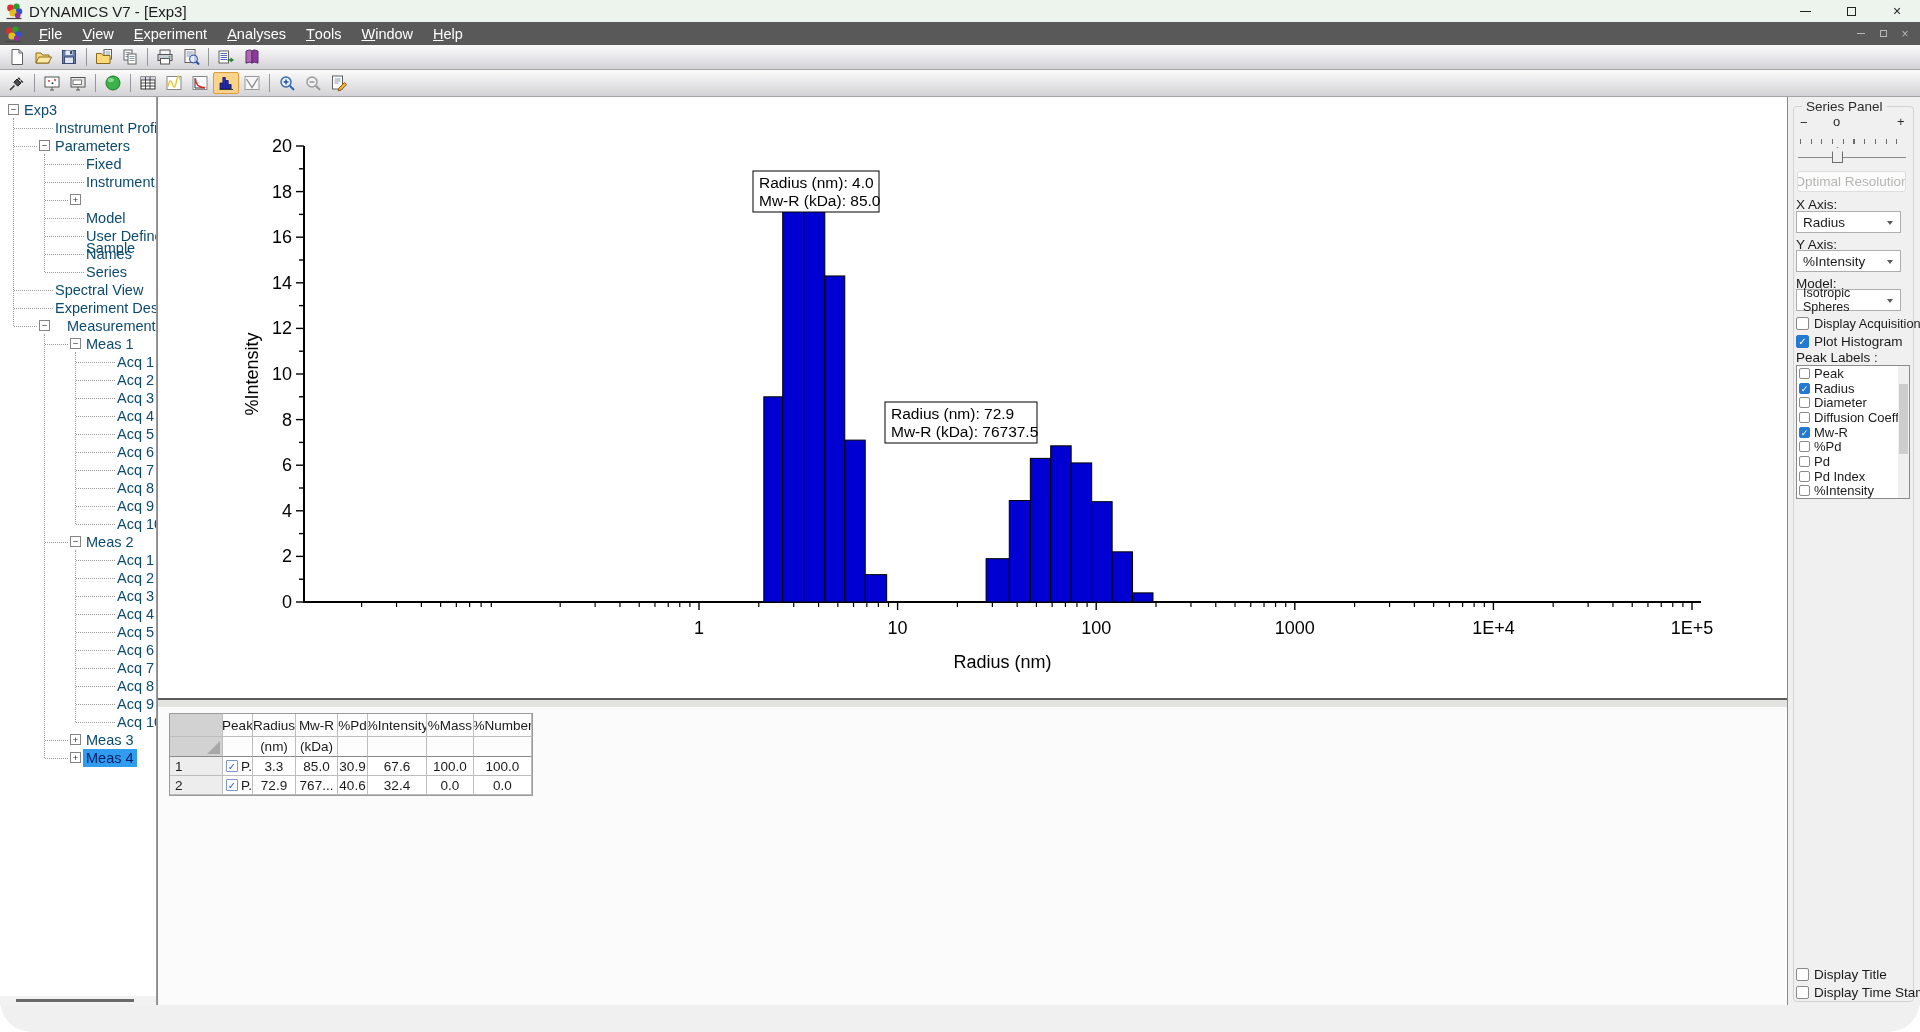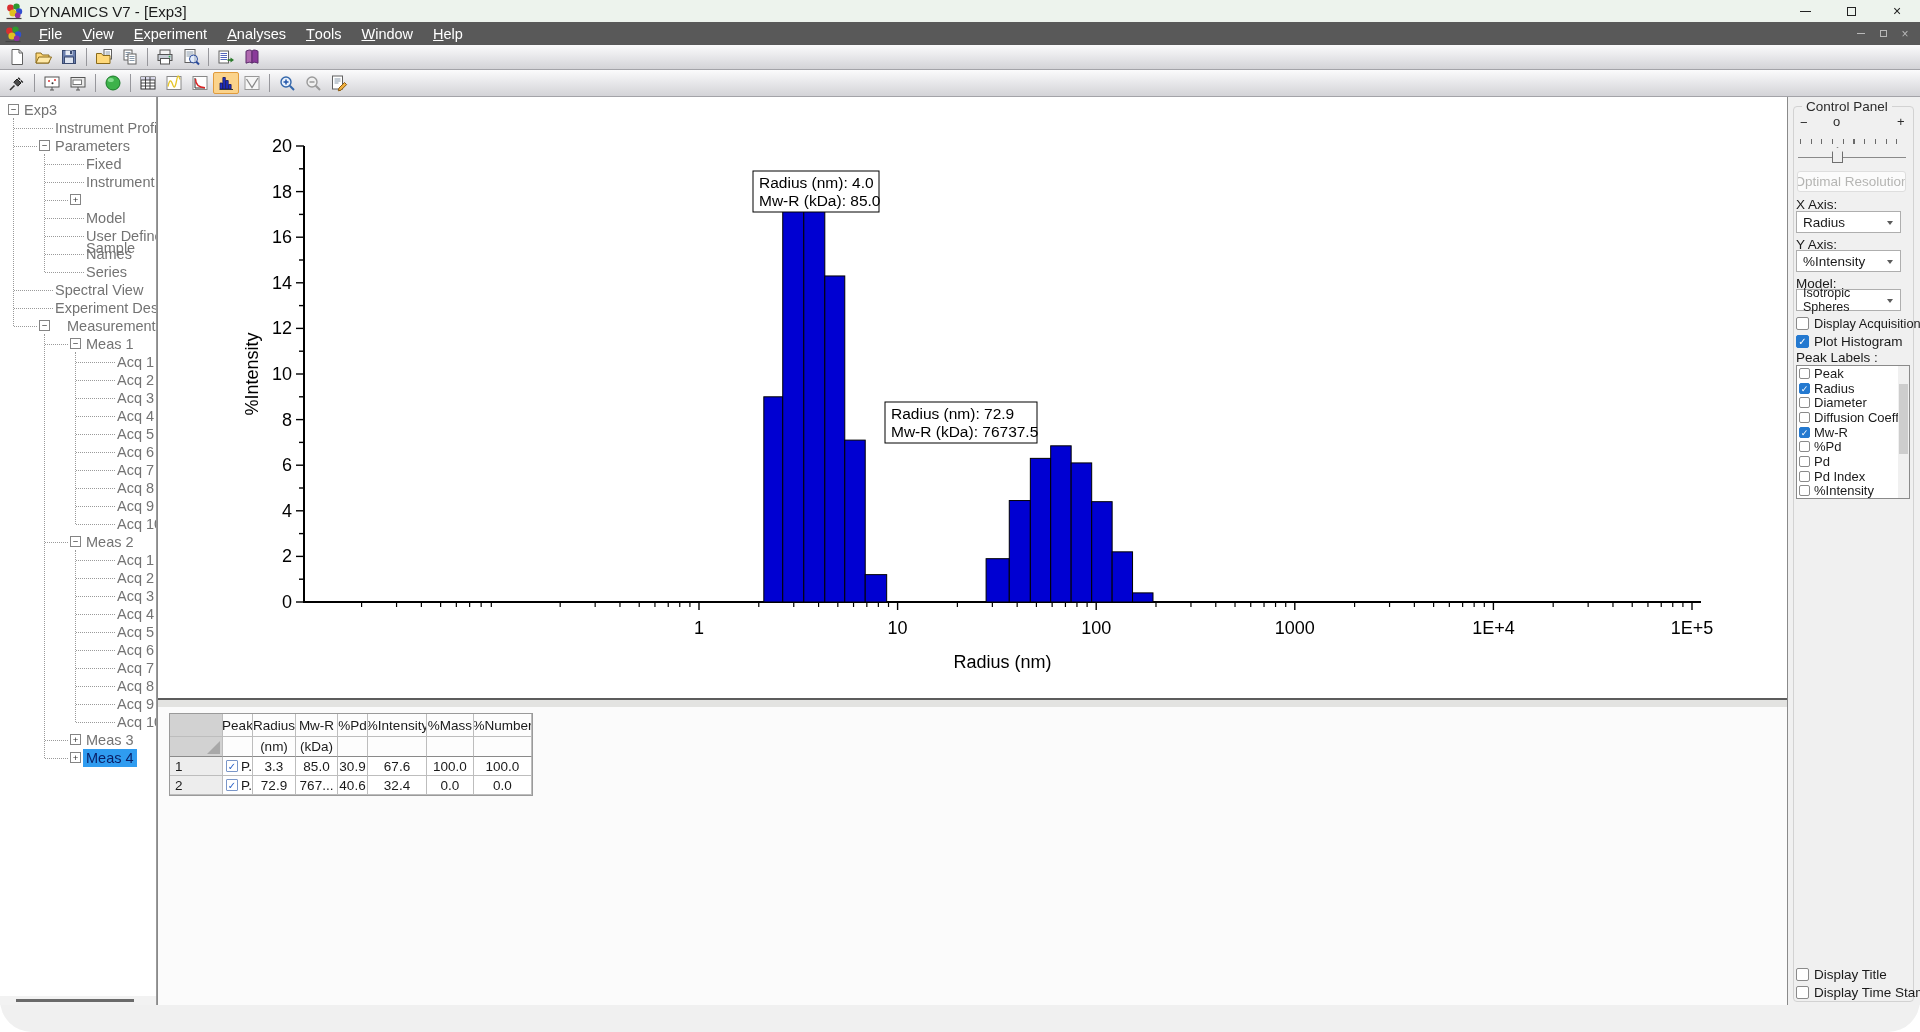--- a/index.html
+++ b/index.html
@@ -41,21 +41,21 @@
   .tb-btn.active { background:#fbd38b; border:1px solid #e09b3d; }
   .tb-btn .icon { width:18px; height:18px; display:block; }
   .tb-sep { width:1px; height:18px; background:#97979c; margin:0 4px; }
 
   
   .workspace { position:absolute; left:0; top:97px; width:1920px; height:908px; background:#f0f0f0; }
 
   
   .tree-panel { position:absolute; left:0; top:0; width:157px; height:908px;
     background:#fff; border-right:1px solid #9a9a9a; overflow:hidden; }
-  .tree-row-label { position:absolute; font-size:14.5px; color:#737373; white-space:nowrap;
+  .tree-row-label { position:absolute; font-size:14.5px; color:#0c4a6e; white-space:nowrap;
     padding:0 3px; line-height:18px; }
   .tree-row-label.selected { background:#2f9cf0; color:#0a1f66; }
   .tree-exp { position:absolute; width:11px; height:11px; border:1px solid #848484; background:#fff;
     font-size:9.5px; line-height:9px; text-align:center; color:#333; }
   .tree-stub { position:absolute; border-top:1px dotted #9a9a9a; }
   .tree-spine { position:absolute; border-left:1px dotted #9a9a9a; width:0; }
   .tree-hscroll { position:absolute; left:0; bottom:0; width:156px; height:9px; background:#f2f2f2; }
   .tree-hscroll .thumb { position:absolute; left:16px; top:3px; width:118px; height:3px; background:#6a6a6a; }
 
   
@@ -610,21 +610,21 @@
               <div class="tcell " style="width: 59px; height: 19px;">32.4</div>
               <div class="tcell " style="width: 47px; height: 19px;">0.0</div>
               <div class="tcell " style="width: 58px; height: 19px;">0.0</div>
             </div>
           </div>
       </div>
     </div>
 
     <div class="control-panel">
       <div class="groupbox"></div>
-      <div class="group-legend" style="left:14px; top:2px;">Control Panel</div>
+      <div class="group-legend" style="left:14px; top:2px;">Series Panel</div>
 
       <span class="slider-lab" style="left:12px; top:18px;">−</span>
       <span class="slider-lab" style="left:45px; top:17px;">o</span>
       <span class="slider-lab" style="left:109px; top:17px;">+</span>
       <div class="slider-ticks" style="top:42px;"></div>
       <div class="slider-track" style="top:60px;"></div>
       <div class="slider-handle" style="left:44px; top:50px;"></div>
 
       <div class="cp-btn" style="top:74px;">Optimal Resolution</div>
 

